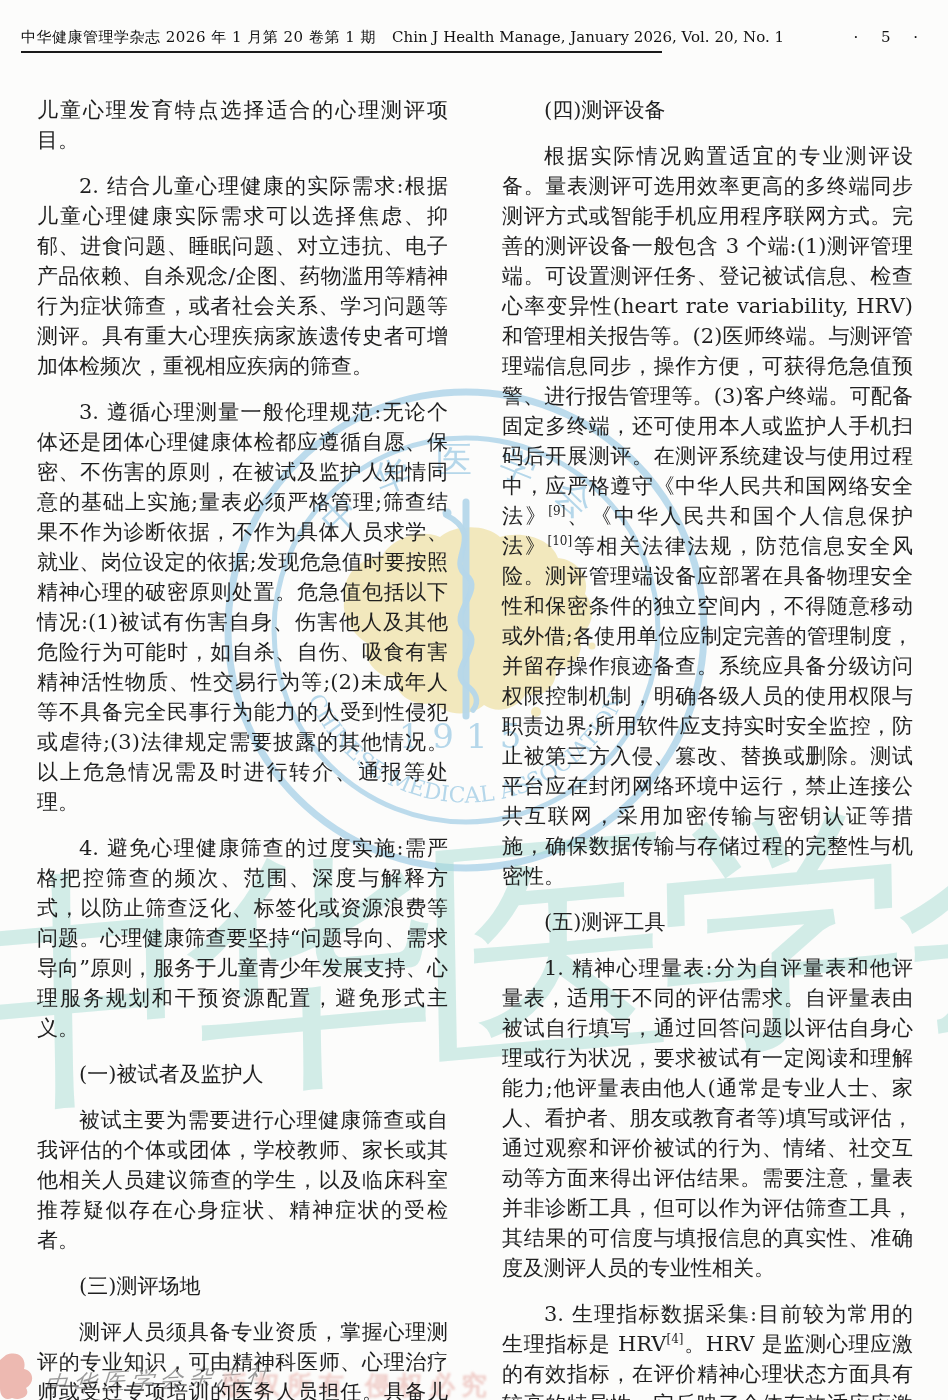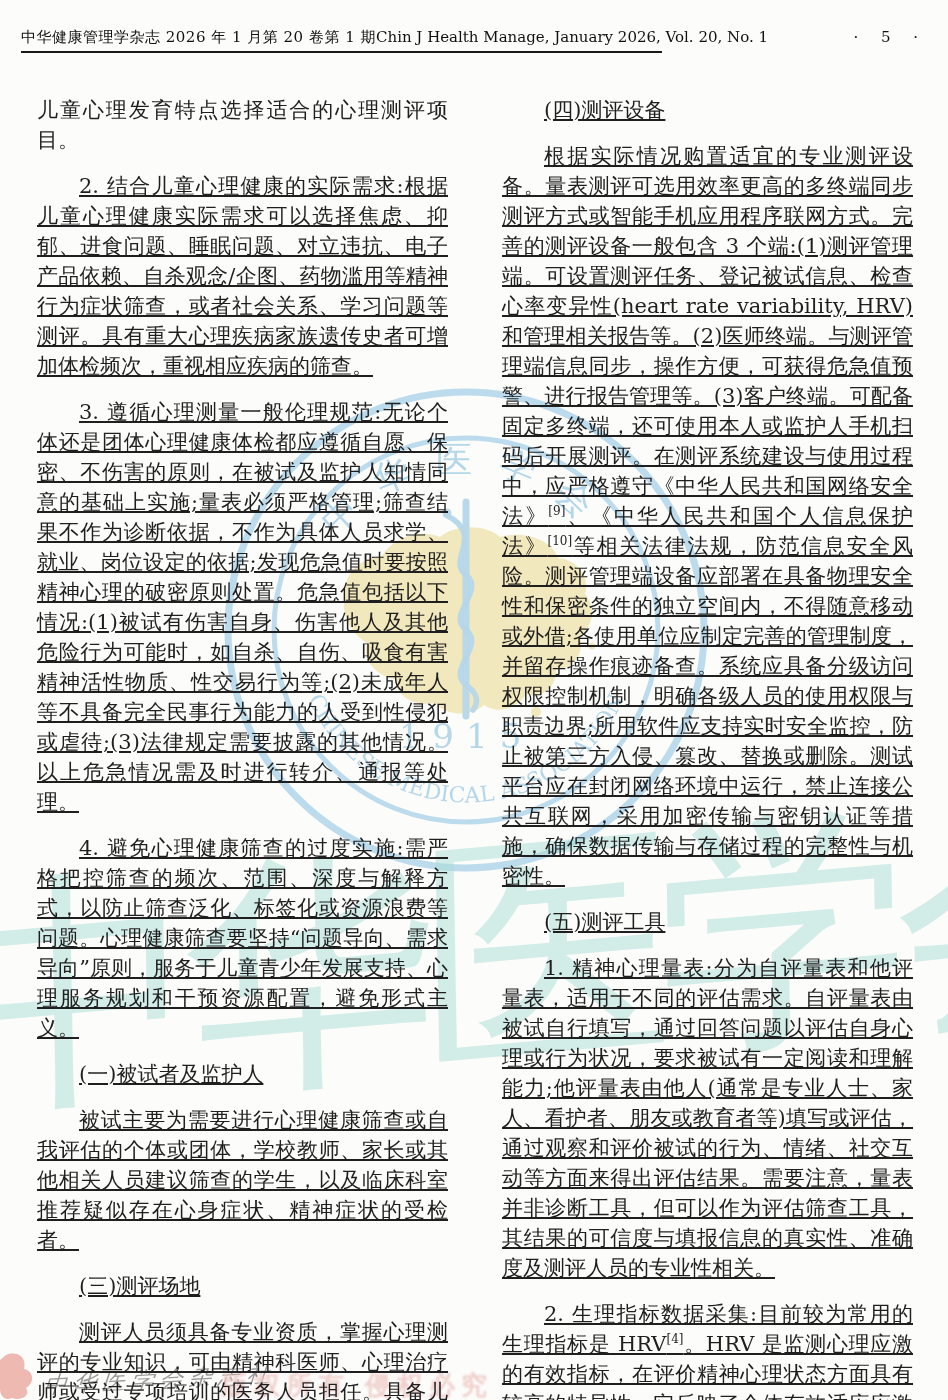--- a/index.html
+++ b/index.html
@@ -14,35 +14,35 @@
     background:var(--paper);
     font-family:"DejaVu Serif","Liberation Serif",serif;
     color:var(--text);
   }
   
   .page-header{
     position:absolute;left:21px;top:27px;width:906px;height:22px;
     font-size:15px;line-height:20px;white-space:nowrap;z-index:2;color:#111;
   }
   .page-header .cn{letter-spacing:.5px;text-align:center;}
-  .page-header .en{}
+  .page-header .en{margin-left:16px;}
   .page-num{position:absolute;right:0;top:0;letter-spacing:9px;}
   .header-rule{
     position:absolute;left:21px;top:51px;width:641px;height:0;
     border-top:2px solid var(--rule);z-index:2;
   }
   
   .col{
     position:absolute;top:79px;width:443px;z-index:2;
     font-size:21px;line-height:30px;text-align:justify;text-justify:inter-ideograph;
   }
   .col-left{left:21px;}
   .col-right{left:486px;}
   .col p{margin:16px;}
-  .col p.ind{text-indent:2em;text-decoration:underline;}
+  .col p.ind{text-indent:2em;}
   .col sup{font-size:12px;line-height:0;vertical-align:super;letter-spacing:0;}
   
   .wm-svg{position:absolute;left:0;top:0;z-index:0;pointer-events:none;}
   .ring{fill:none;stroke:var(--emblem-blue);opacity:.9;}
   .blue-fill{fill:var(--emblem-blue);opacity:.95;}
   .blue-stroke{fill:none;stroke:var(--emblem-blue);stroke-linecap:round;opacity:.95;}
   .map{fill:var(--map-yellow);opacity:.9;}
   .stamp{fill:var(--stamp-red);opacity:.8;}
   .emblem-text{font-family:"DejaVu Serif","Liberation Serif",serif;fill:var(--emblem-blue);}
   .calligraphy{
@@ -125,18 +125,18 @@
     <p class="para ind"><span>被试主要为需要进行心理健康筛查或自我评估的个体或团体，学校教师、家长或其他相关人员建议筛查的学生，以及临床科室推荐疑似存在心身症状、精神症状的受检者。</span></p>
     <p class="para ind"><span>(三)测评场地</span></p>
     <p class="para ind"><span>测评人员须具备专业资质，掌握心理测评的专业知识，可由精神科医师、心理治疗师或受过专项培训的医务人员担任。具备儿童青少年心理健康相关工作经验者优先。测评人员应恪守职业道德，对所获信息严格保密，尊重评估对象，管理好测评工具，具备乐于助人和情绪稳定的心理素质。</span></p>
     <p class="para ind"><span>测评场地安静舒适，能保证被试者隐私，可容纳必要的测评设备及多个相对独立的单元空间。整体环境应具有良好的适龄性，空间布局、色彩氛围与设施配置应充分考虑儿童青少年的年龄特征与心理感受，营造安全、友好、易于表达的测评氛围。</span></p>
   </div>
 <div class="col col-right">
     <p class="para ind"><span>(四)测评设备</span></p>
     <p class="para ind"><span>根据实际情况购置适宜的专业测评设备。量表测评可选用效率更高的多终端同步测评方式或智能手机应用程序联网方式。完善的测评设备一般包含 3 个端:(1)测评管理端。可设置测评任务、登记被试信息、检查心率变异性(heart rate variability, HRV)和管理相关报告等。(2)医师终端。与测评管理端信息同步，操作方便，可获得危急值预警、进行报告管理等。(3)客户终端。可配备固定多终端，还可使用本人或监护人手机扫码后开展测评。在测评系统建设与使用过程中，应严格遵守《中华人民共和国网络安全法》</span><sup>[9]</sup><span>、《中华人民共和国个人信息保护法》</span><sup>[10]</sup><span>等相关法律法规，防范信息安全风险。测评管理端设备应部署在具备物理安全性和保密条件的独立空间内，不得随意移动或外借;各使用单位应制定完善的管理制度，并留存操作痕迹备查。系统应具备分级访问权限控制机制，明确各级人员的使用权限与职责边界;所用软件应支持实时安全监控，防止被第三方入侵、篡改、替换或删除。测试平台应在封闭网络环境中运行，禁止连接公共互联网，采用加密传输与密钥认证等措施，确保数据传输与存储过程的完整性与机密性。</span></p>
     <p class="para ind"><span>(五)测评工具</span></p>
     <p class="para ind"><span>1. 精神心理量表:分为自评量表和他评量表，适用于不同的评估需求。自评量表由被试自行填写，通过回答问题以评估自身心理或行为状况，要求被试有一定阅读和理解能力;他评量表由他人(通常是专业人士、家人、看护者、朋友或教育者等)填写或评估，通过观察和评价被试的行为、情绪、社交互动等方面来得出评估结果。需要注意，量表并非诊断工具，但可以作为评估筛查工具，其结果的可信度与填报信息的真实性、准确度及测评人员的专业性相关。</span></p>
-    <p class="para ind"><span>2. 生理指标数据采集:目前较为常用的生理指标是 HRV</span><sup>[4]</sup><span>。HRV 是监测心理应激的有效指标，在评价精神心理状态方面具有较高的特异性，它反映了个体有效适应应激和环境需求的能力。HRV 采集设备可以通过被试佩戴指夹等方式快速获取并分析其生理信息，为判断其心身状态提供客观依据。HRV 可作为辅助筛查的生理指标，结合量表同步进行多模态评估，吸食有害精神活性物质、信效度存疑时的验证与复核工具。</span></p>
+    <p class="para ind"><span>3. 生理指标数据采集:目前较为常用的生理指标是 HRV</span><sup>[4]</sup><span>。HRV 是监测心理应激的有效指标，在评价精神心理状态方面具有较高的特异性，它反映了个体有效适应应激和环境需求的能力。HRV 采集设备可以通过被试佩戴指夹等方式快速获取并分析其生理信息，为判断其心身状态提供客观依据。HRV 可作为辅助筛查的生理指标，结合量表同步进行多模态评估，吸食有害精神活性物质、信效度存疑时的验证与复核工具。</span></p>
     <p class="para ind"></p>
   </div>
 
 <div class="press-script">中华医学会杂志社</div>
 <div class="copyright">版权所有 侵权必究</div>
 
 </body></html>

